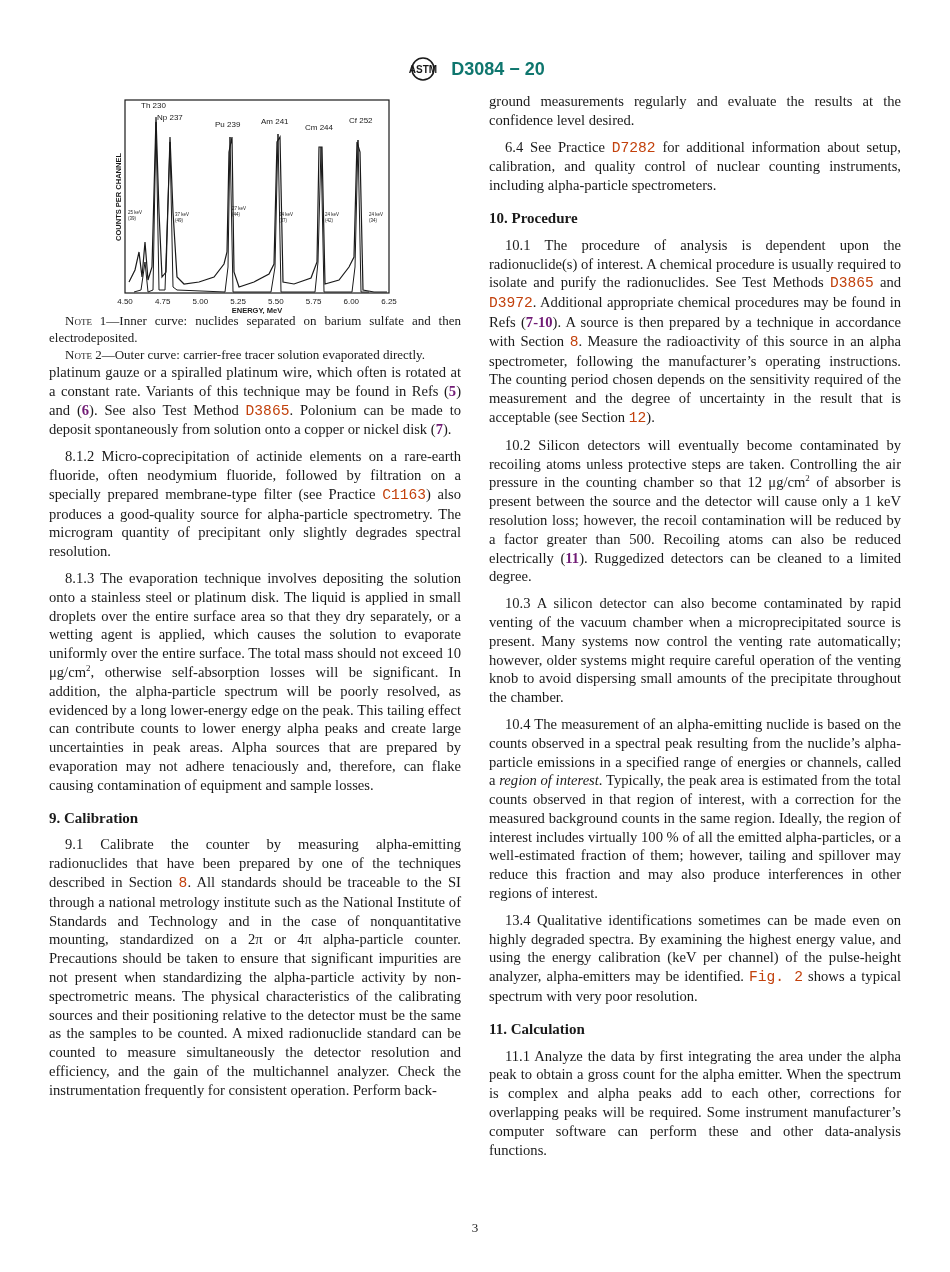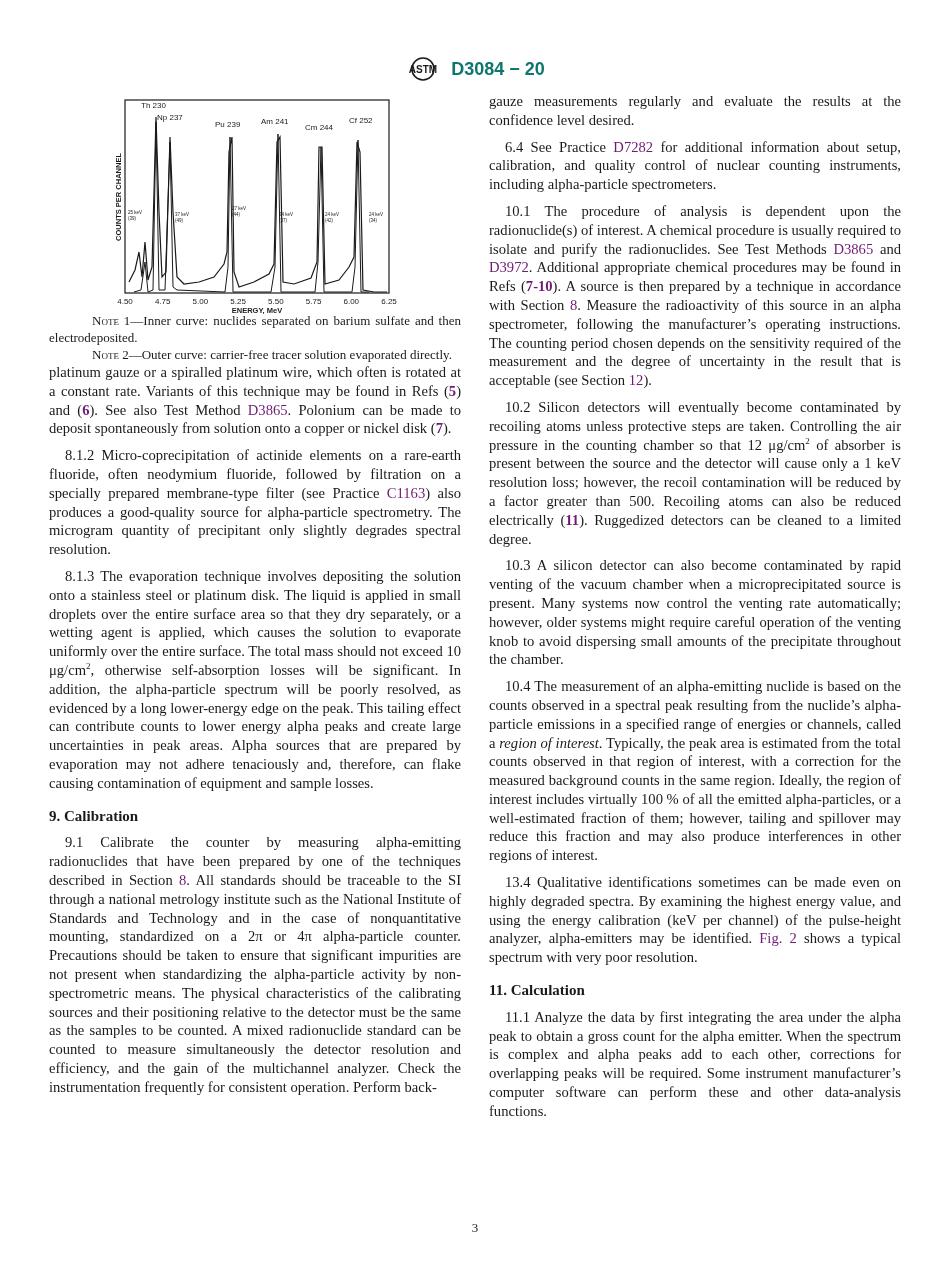--- a/index.html
+++ b/index.html
@@ -8,26 +8,26 @@
   .header { position: absolute; left: 0; top: 56px; width: 950px; text-align: center; }
   .header .logo { display: inline-block; vertical-align: middle; width: 36px; height: 26px; margin-right: 6px; }
   .header .doc-id { display: inline-block; vertical-align: middle; font-family: "Liberation Sans", sans-serif;
          font-weight: bold; font-size: 18px; color: #0f766e; }
   .col { position: absolute; top: 92px; width: 412px; font-size: 14.6px; line-height: 18.8px; text-align: justify; }
   .col-left { left: 49px; }
   .col-right { left: 489px; }
   p { margin: 0 0 8px 0; text-indent: 16px; }
   p.cont { text-indent: 0; }
   .h2 { font-weight: bold; font-size: 15px; margin: 14px 0 8px 0; text-indent: 0; }
-  .ref { color: #701a75; }
+  .ref { color: #c2410c; font-family: Liberation Mono, monospace; }
   .refb { color: #701a75; font-weight: bold; }
   sup { font-size: 9px; line-height: 0; }
   .figure { position: relative; width: 412px; height: 220px; }
   .note { font-size: 13px; line-height: 17px; text-indent: 16px; margin: 0; text-align: justify; }
-  .note .sc { font-variant: small-caps; margin-left: 27px; }
+  .note .sc { font-variant: small-caps; }
   .fig-caption { font-family: "Liberation Sans", sans-serif; font-weight: bold; font-size: 12.5px; text-align: center; margin: 2px 0 22px 0; text-indent: 0; }
   .page-num { position: absolute; top: 1220px; left: 0; width: 950px; text-align: center; font-size: 13px; }
   svg text { font-family: "Liberation Sans", sans-serif; }
 </style>
 </head>
 <body>
 
 <div class="header">
   <svg class="logo" viewBox="0 0 36 26">
     <circle cx="18" cy="13" r="11" fill="none" stroke="#1a1a1a" stroke-width="1.6"></circle>
@@ -89,22 +89,23 @@
   <p class="note"><span class="sc">Note 2</span><span>—Outer curve: carrier-free tracer solution evaporated directly.</span></p>
 
   <p class="cont"><span>platinum gauze or a spiralled platinum wire, which often is rotated at a constant rate. Variants of this technique may be found in Refs (</span><span class="refb">5</span><span>) and (</span><span class="refb">6</span><span>). See also Test Method </span><span class="ref">D3865</span><span>. Polonium can be made to deposit spontaneously from solution onto a copper or nickel disk (</span><span class="refb">7</span><span>).</span></p>
   <p><span>8.1.2 Micro-coprecipitation of actinide elements on a rare-earth fluoride, often neodymium fluoride, followed by filtration on a specially prepared membrane-type filter (see Practice </span><span class="ref">C1163</span><span>) also produces a good-quality source for alpha-particle spectrometry. The microgram quantity of precipitant only slightly degrades spectral resolution.</span></p>
   <p><span>8.1.3 The evaporation technique involves depositing the solution onto a stainless steel or platinum disk. The liquid is applied in small droplets over the entire surface area so that they dry separately, or a wetting agent is applied, which causes the solution to evaporate uniformly over the entire surface. The total mass should not exceed 10 μg/cm</span><sup>2</sup><span>, otherwise self-absorption losses will be significant. In addition, the alpha-particle spectrum will be poorly resolved, as evidenced by a long lower-energy edge on the peak. This tailing effect can contribute counts to lower energy alpha peaks and create large uncertainties in peak areas. Alpha sources that are prepared by evaporation may not adhere tenaciously and, therefore, can flake causing contamination of equipment and sample losses.</span></p>
   <div class="h2">9.  Calibration</div>
   <p><span>9.1 Calibrate the counter by measuring alpha-emitting radionuclides that have been prepared by one of the techniques described in Section </span><span class="ref">8</span><span>. All standards should be traceable to the SI through a national metrology institute such as the National Institute of Standards and Technology and in the case of nonquantitative mounting, standardized on a 2π or 4π alpha-particle counter. Precautions should be taken to ensure that significant impurities are not present when standardizing the alpha-particle activity by non-spectrometric means. The physical characteristics of the calibrating sources and their positioning relative to the detector must be the same as the samples to be counted. A mixed radionuclide standard can be counted to measure simultaneously the detector resolution and efficiency, and the gain of the multichannel analyzer. Check the instrumentation frequently for consistent operation. Perform back-</span></p>
 </div>
 
 <div class="col col-right">
-  <p class="cont">gauze measurements regularly and evaluate the results at the confidence level desired.</p>
+  <p class="cont">ground measurements regularly and evaluate the results at the confidence level desired.</p>
   <p><span>6.4 See Practice </span><span class="ref">D7282</span><span> for additional information about setup, calibration, and quality control of nuclear counting instruments, including alpha-particle spectrometers.</span></p>
+  <div class="h2">10.  Procedure</div>
   <p><span>10.1 The procedure of analysis is dependent upon the radionuclide(s) of interest. A chemical procedure is usually required to isolate and purify the radionuclides. See Test Methods </span><span class="ref">D3865</span><span> and </span><span class="ref">D3972</span><span>. Additional appropriate chemical procedures may be found in Refs (</span><span class="refb">7-10</span><span>). A source is then prepared by a technique in accordance with Section </span><span class="ref">8</span><span>. Measure the radioactivity of this source in an alpha spectrometer, following the manufacturer’s operating instructions. The counting period chosen depends on the sensitivity required of the measurement and the degree of uncertainty in the result that is acceptable (see Section </span><span class="ref">12</span><span>).</span></p>
   <p><span>10.2 Silicon detectors will eventually become contaminated by recoiling atoms unless protective steps are taken. Controlling the air pressure in the counting chamber so that 12 μg/cm</span><sup>2</sup><span> of absorber is present between the source and the detector will cause only a 1 keV resolution loss; however, the recoil contamination will be reduced by a factor greater than 500. Recoiling atoms can also be reduced electrically (</span><span class="refb">11</span><span>). Ruggedized detectors can be cleaned to a limited degree.</span></p>
   <p>10.3 A silicon detector can also become contaminated by rapid venting of the vacuum chamber when a microprecipitated source is present. Many systems now control the venting rate automatically; however, older systems might require careful operation of the venting knob to avoid dispersing small amounts of the precipitate throughout the chamber.</p>
   <p><span>10.4 The measurement of an alpha-emitting nuclide is based on the counts observed in a spectral peak resulting from the nuclide’s alpha-particle emissions in a specified range of energies or channels, called a </span><em>region of interest</em><span>. Typically, the peak area is estimated from the total counts observed in that region of interest, with a correction for the measured background counts in the same region. Ideally, the region of interest includes virtually 100 % of all the emitted alpha-particles, or a well-estimated fraction of them; however, tailing and spillover may reduce this fraction and may also produce interferences in other regions of interest.</span></p>
   <p><span>13.4 Qualitative identifications sometimes can be made even on highly degraded spectra. By examining the highest energy value, and using the energy calibration (keV per channel) of the pulse-height analyzer, alpha-emitters may be identified. </span><span class="ref">Fig. 2</span><span> shows a typical spectrum with very poor resolution.</span></p>
   <div class="h2">11.  Calculation</div>
   <p>11.1 Analyze the data by first integrating the area under the alpha peak to obtain a gross count for the alpha emitter. When the spectrum is complex and alpha peaks add to each other, corrections for overlapping peaks will be required. Some instrument manufacturer’s computer software can perform these and other data-analysis functions.</p>
 </div>
 
 <div class="page-num">3</div>

